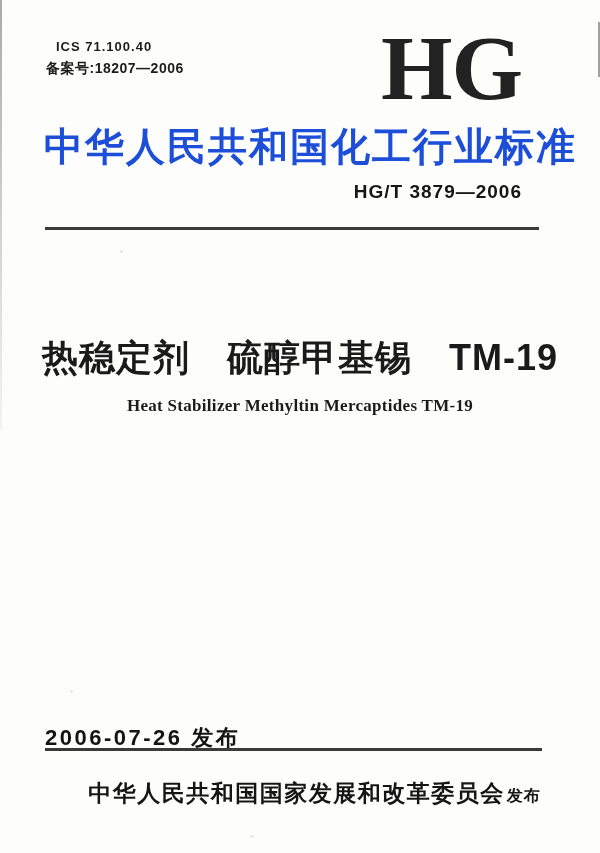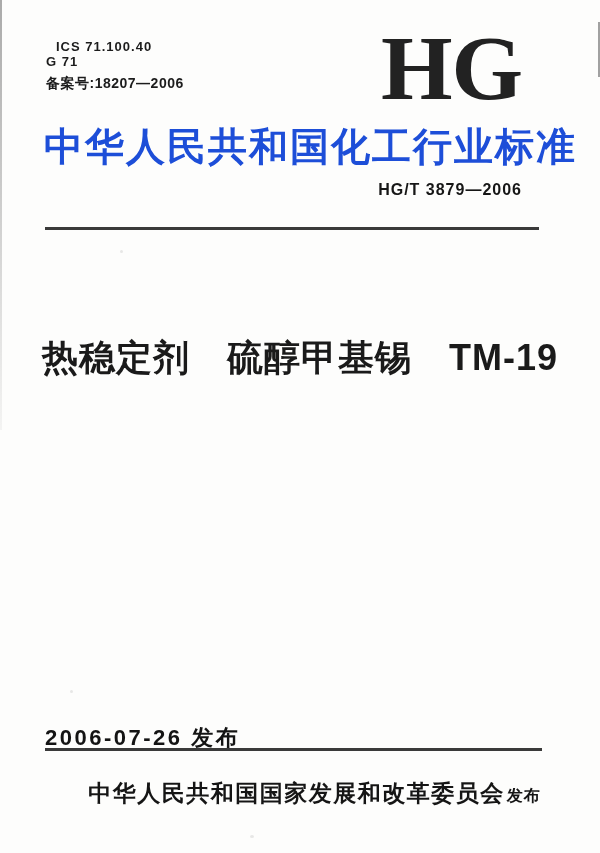--- a/index.html
+++ b/index.html
@@ -65,21 +65,21 @@
     letter-spacing: 2px;
     white-space: nowrap;
     color: #1d4ed8;
   }
 
   
   .standard-code {
     position: absolute;
     top: 181px;
     right: 78px;
-    font-size: 16px;
+    font-size: 19px;
     font-weight: bold;
     letter-spacing: 1px;
     color: #161616;
   }
 
   .rule {
     position: absolute;
     left: 45px;
     height: 3px;
     background: #3a3a3a;
@@ -180,33 +180,33 @@
   <div class="edge-left"></div>
   <div class="edge-right"></div>
   <div class="speck s1"></div>
   <div class="speck s2"></div>
   <div class="speck s3"></div>
   <div class="speck s4"></div>
   <div class="speck s5"></div>
 
   <div class="codes">
     <div class="ics">ICS 71.100.40</div>
-    <div class="class-code">G 71</div>
     <div class="record">备案号:18207—2006</div>
   </div>
 
   <div class="logo">HG</div>
 
   <div class="standard-category">中华人民共和国化工行业标准</div>
 
   <div class="standard-code">HG/T 3879—2006</div>
 
   <div class="rule header-rule"></div>
 
   <div class="doc-title-cn">热稳定剂　硫醇甲基锡　TM-19</div>
+  <div class="doc-title-en">Heat Stabilizer Methyltin Mercaptides TM-19</div>
 
   <div class="footer-dates">
     <span>2006-07-26 发布</span>
   </div>
 
   <div class="rule footer-rule"></div>
 
   <div class="issuer-row">
     <span class="issuer-name">中华人民共和国国家发展和改革委员会</span><span class="issuer-action">发布</span>
   </div>

